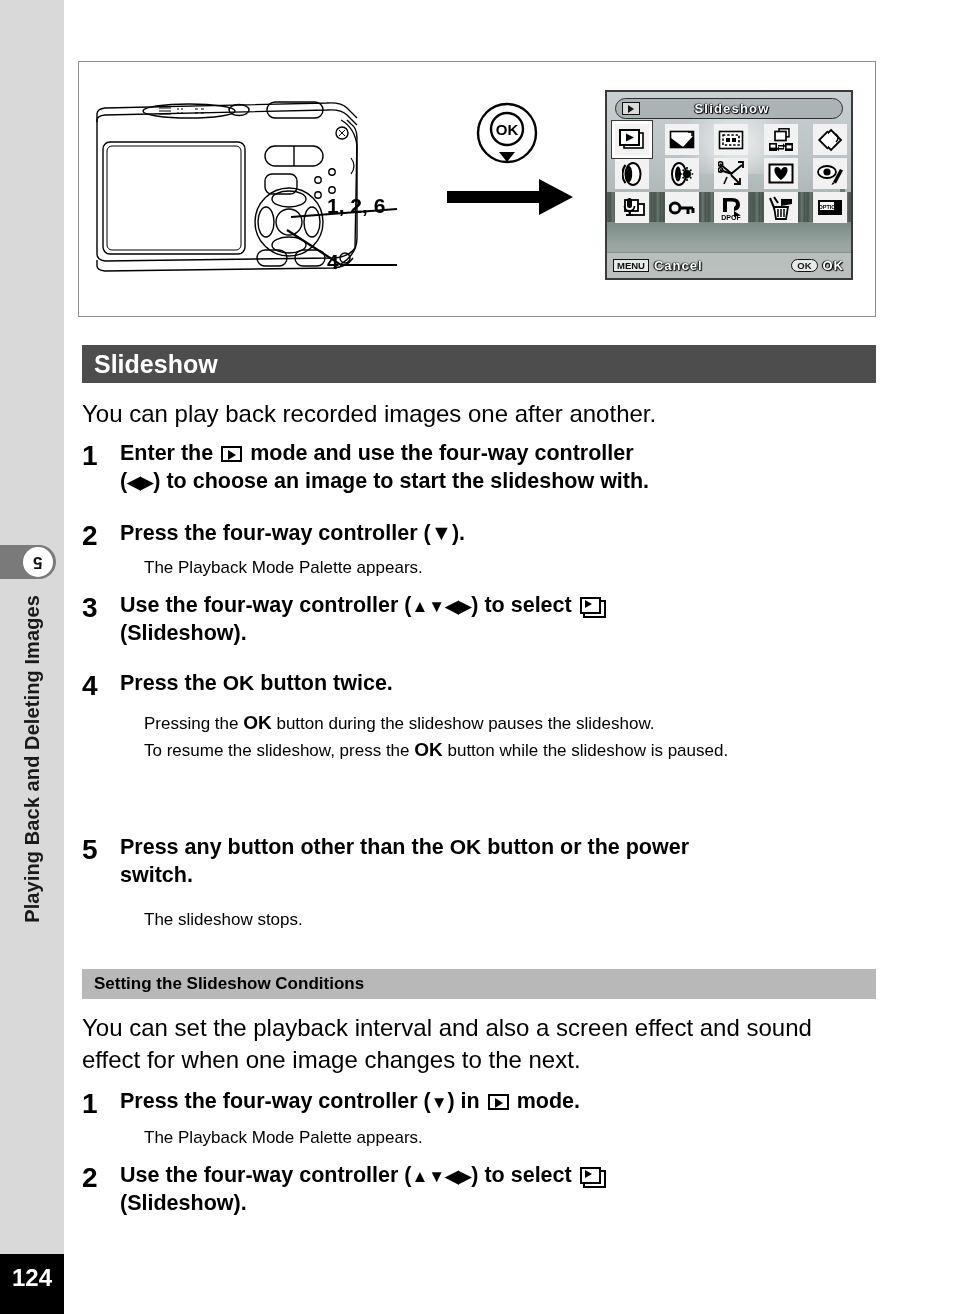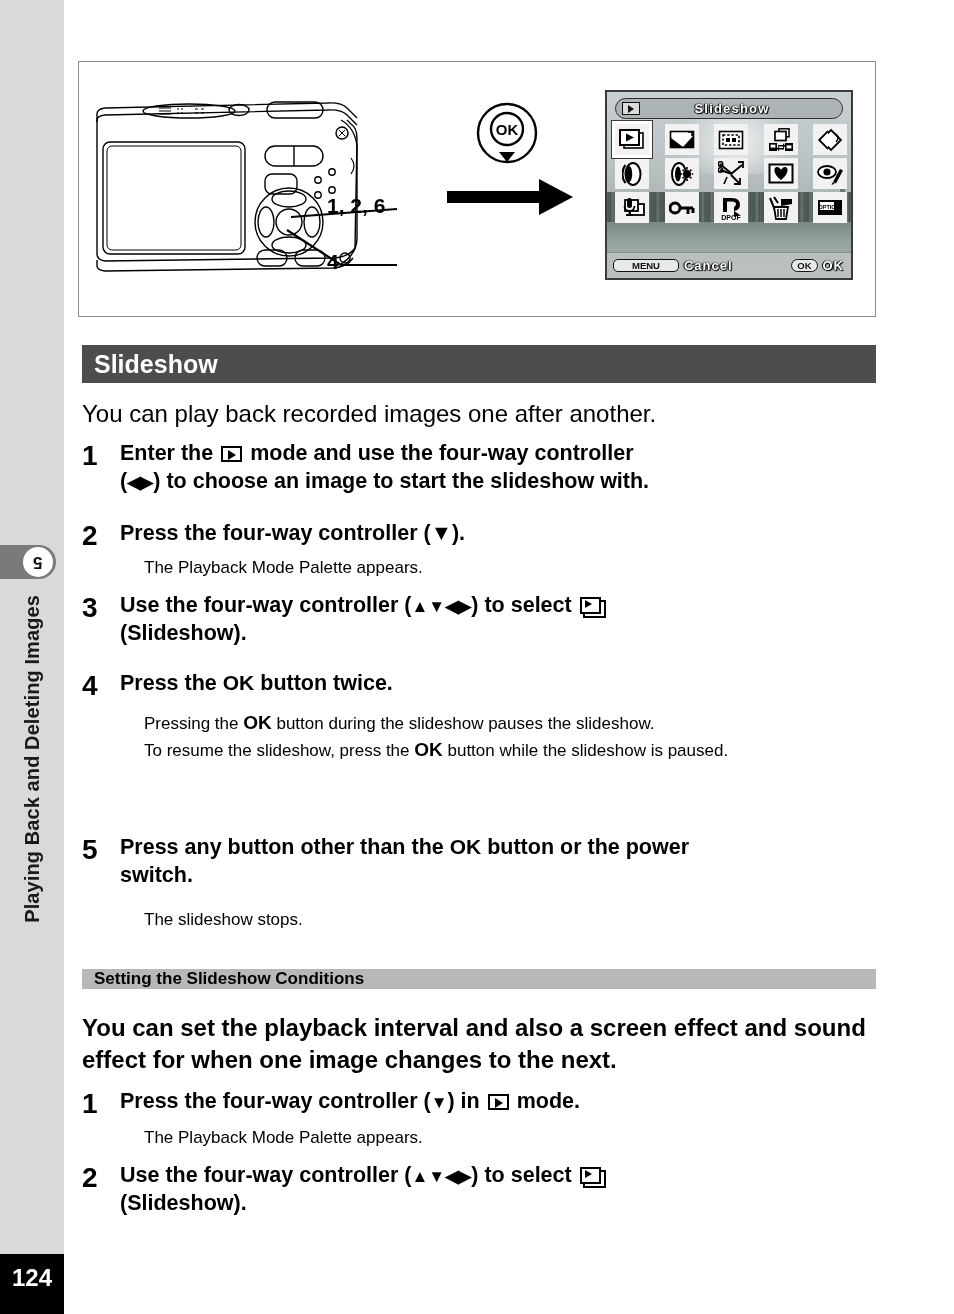--- a/index.html
+++ b/index.html
@@ -133,24 +133,24 @@
   .pcell svg { display:block; }
 
   .lcd-bottom {
     position: absolute; left: 0; bottom: 0;
     width: 100%; height: 26px;
     background: rgba(190,195,194,0.82);
     display: flex; align-items: center;
     border-top: 1px solid rgba(0,0,0,.25);
   }
   .tag {
-    border: 1.5px solid #111; border-radius: 5px;
+    border: 1.5px solid #111; border-radius: 0;
     background: #e8eaea; color: #111;
     font-size: 9.5px; font-weight: bold;
-    padding: 1px 18px; line-height: 1;
+    padding: 1px 3px; line-height: 1;
     margin-left: 6px;
   }
   .lcd-bottom .lbl {
     font-size: 13px; font-weight: bold; color: #fff;
     text-shadow: 0 0 2px #000, 1px 1px 1px #000, -1px 0 1px #000;
     margin-left: 5px; letter-spacing: 1px;
   }
   .lcd-bottom .spacer { flex: 1; }
   .tag.ok { border-radius: 9px; padding: 1px 5px; }
 
@@ -161,31 +161,31 @@
     background: #4d4d4d;
     display: flex; align-items: center;
   }
   .sec-header span {
     color: #ffffff; font-size: 25px; font-weight: bold;
     margin-left: 12px;
   }
 
   .sub-header {
     position: absolute; left: 82px; top: 969px;
-    width: 794px; height: 20px;
+    width: 794px; height: 30px;
     background: #b8b8b8;
     display: flex; align-items: center;
   }
   .sub-header span {
     color: #000; font-size: 17px; font-weight: bold; margin-left: 12px;
   }
 
   .intro { position: absolute; font-size: 24px; color:#000; line-height: 1.35; }
   #intro1 { left: 82px; top: 398px; width: 790px; }
-  #intro2 { left: 82px; top: 1012px; width: 790px; font-weight: bold; }
+  #intro2 { left: 82px; top: 1012px; width: 790px; }
 
   .step { position: absolute; display: flex; }
   .step .num {
     width: 38px; flex: 0 0 38px;
     font-size: 28px; font-weight: bold; color: #000;
     line-height: 1.12;
   }
   .step .body { flex: 1; }
   .step .title {
     font-size: 21.5px; font-weight: bold; color: #000;

